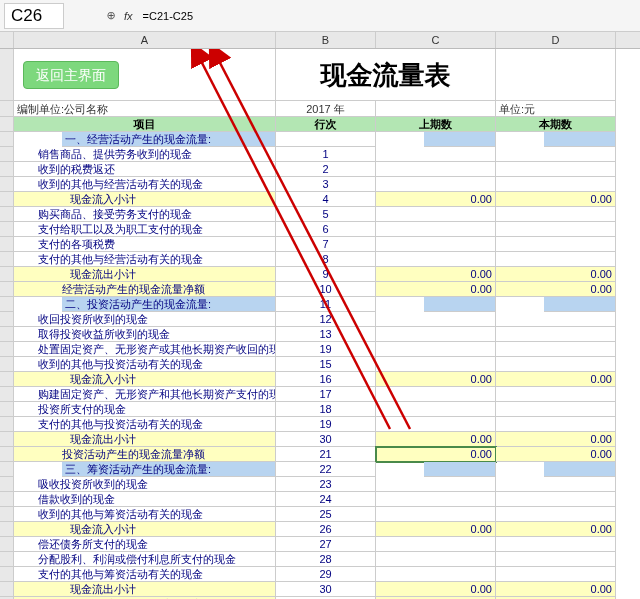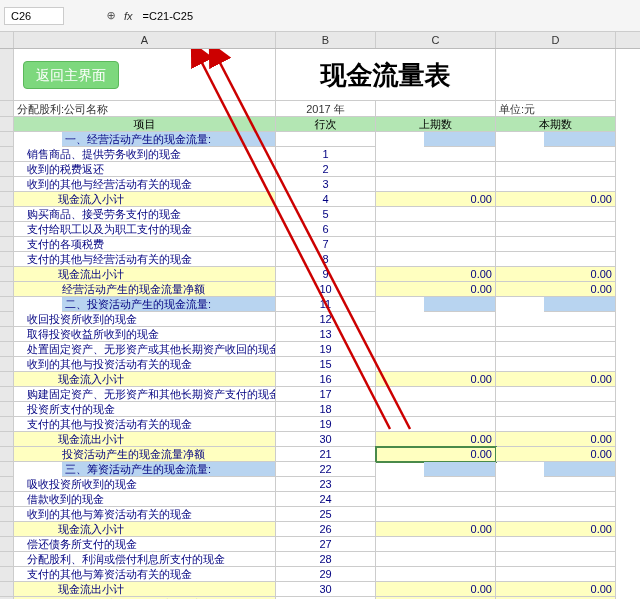--- a/index.html
+++ b/index.html
@@ -18,21 +18,21 @@
       display: flex;
       align-items: center;
       padding: 0 4px;
       background: #f5f5f5;
     }
     .cell-ref {
       width: 60px;
       padding: 2px 6px;
       border: 1px solid #ccc;
       background: #fff;
-      font-size: 11px;
+      font-size: 17px;
       margin-right: 40px;
     }
     .fx-icons { display: flex; align-items: center; gap: 6px; margin-right: 6px; }
     .fx-icon { width: 14px; height: 14px; display: inline-flex; align-items: center; justify-content: center; color: #555; font-size: 11px; }
     .fx-label { font-style: italic; font-size: 11px; color: #333; margin-right: 0; }
     .formula-input {
       flex: 1;
       padding: 2px 4px;
       border: none;
       background: transparent;
@@ -85,27 +85,27 @@
       background: #7dd87d;
       color: #fff;
       padding: 6px 12px;
       border-radius: 4px;
       font-size: 14px;
       border: 1px solid #5bb85b;
       display: inline-block;
       margin: 6px;
     }
     .info-row .cell { height: 16px; color: #333; font-size: 11px; }
-    .green-hdr { background: #b3e6b3; font-weight: normal; justify-content: center; color: #000; }
+    .green-hdr { background: #b3e6b3; font-weight: bold; justify-content: center; color: #000; }
     .blue-bg { background: #b8d4f0; margin-left: 48px; }
     .yellow-bg { background: #ffffc0; }
     .white-bg { background: #fff; }
-    .indent1 { padding-left: 13px; text-align: right; }
+    .indent1 { padding-left: 24px; text-align: right; }
     .indent2 { padding-left: 48px; }
-    .indent3 { padding-left: 44px; }
+    .indent3 { padding-left: 56px; }
     .arrow-svg {
       position: absolute;
       top: 0;
       left: 0;
       pointer-events: none;
       z-index: 10;
     }
     .selected-cell { outline: 2px solid #4a8a4a; outline-offset: -1px; }
   </style>
 </head>
@@ -134,21 +134,21 @@
     <div class="row-header"></div>
     <div class="cell white-bg">
       <span class="btn-return">返回主界面</span>
     </div>
     <div class="cell white-bg center title-text" style="grid-column: span 2;">现金流量表</div>
     <div class="cell white-bg"></div>
   </div>
 
   <div class="row info-row">
     <div class="row-header"></div>
-    <div class="cell white-bg hdr-cell">分配股利:公司名称</div>
+    <div class="cell white-bg hdr-cell">编制单位:公司名称</div>
     <div class="cell white-bg hdr-cell center">2017 年</div>
     <div class="cell white-bg"></div>
     <div class="cell white-bg hdr-cell">单位:元</div>
   </div>
 
   <div class="row">
     <div class="row-header"></div>
     <div class="cell green-hdr">项目</div>
     <div class="cell green-hdr">行次</div>
     <div class="cell green-hdr">上期数</div>

